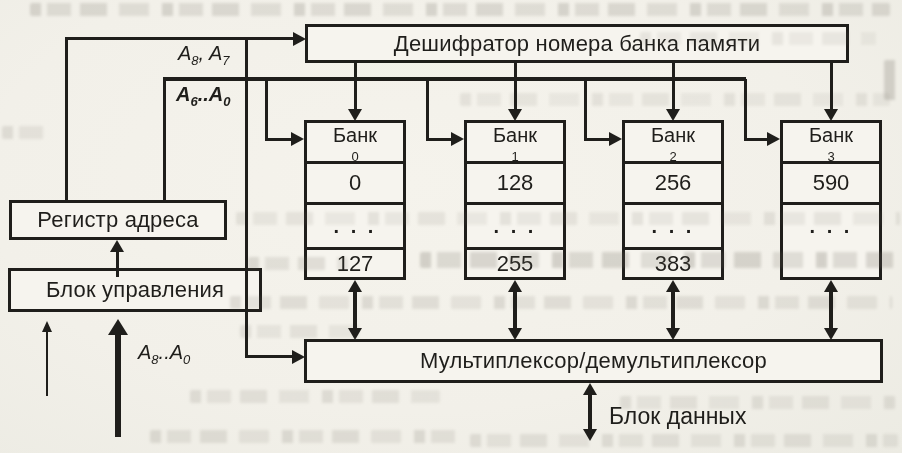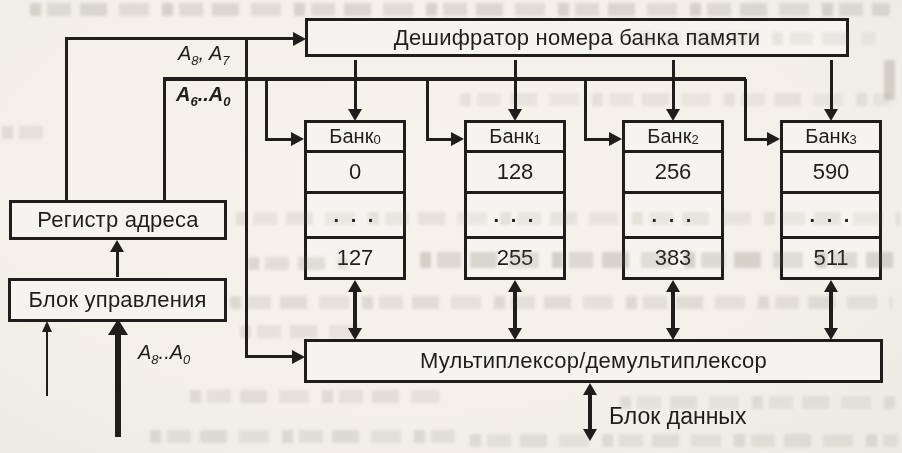--- a/index.html
+++ b/index.html
@@ -37,21 +37,21 @@
   .bank{
     position:absolute;z-index:2;box-sizing:border-box;top:120px;width:102px;height:160px;
     border:3px solid var(--ink);background:var(--boxfill);
     display:flex;flex-direction:column;
   }
   .bank .row{
     flex:none;display:flex;align-items:center;justify-content:center;
     font-size:22px;
   }
   .bank .row + .row{border-top:3px solid var(--ink);}
-  .bank .r1{height:27px;font-size:20px;}
+  .bank .r1{height:38px;font-size:20px;flex-direction:column;}
   .bank .r2{height:38px;}
   .bank .r3{height:42px;font-weight:bold;letter-spacing:3px;font-size:20px;}
   .bank .r4{flex:1;}
   .bank sub{font-size:13px;line-height:1;position:relative;bottom:-3px;}
   
   .ln{position:absolute;background:var(--ink);z-index:4;}
   .ah{position:absolute;width:0;height:0;z-index:4;}
   .ah.r{border-top:7px solid transparent;border-bottom:7px solid transparent;border-left:13px solid var(--ink);}
   .ah.u{border-left:7px solid transparent;border-right:7px solid transparent;border-bottom:12px solid var(--ink);}
   .ah.d{border-left:7px solid transparent;border-right:7px solid transparent;border-top:12px solid var(--ink);}
@@ -75,29 +75,29 @@
   <div class="ghost" style="left:236px;top:212px;width:664px;opacity:.17;"></div>
   <div class="ghost" style="left:420px;top:252px;width:482px;height:16px;opacity:.32;"></div>
   <div class="ghost" style="left:248px;top:257px;width:100px;opacity:.24;"></div>
   <div class="ghost" style="left:230px;top:296px;width:662px;opacity:.22;"></div>
   <div class="ghost" style="left:240px;top:325px;width:130px;opacity:.18;"></div>
   <div class="ghost" style="left:190px;top:390px;width:250px;opacity:.20;"></div>
   <div class="ghost" style="left:620px;top:396px;width:276px;opacity:.18;"></div>
   <div class="ghost" style="left:150px;top:430px;width:306px;opacity:.22;"></div>
   <div class="ghost" style="left:470px;top:434px;width:428px;opacity:.20;"></div>
 
-  <div class="bx" style="left:305px;top:18px;width:544px;height:39px;">
+  <div class="bx" style="left:305px;top:24px;width:544px;height:39px;">
     <span>Дешифратор номера банка памяти</span>
   </div>
 
   <div class="bx" style="left:9px;top:200px;width:218px;height:40px;">
     <span>Регистр адреса</span>
   </div>
 
-  <div class="bx" style="left:8px;top:278px;width:219px;height:44px;">
+  <div class="bx" style="left:8px;top:268px;width:254px;height:44px;">
     <span>Блок управления</span>
   </div>
 
   <div class="bx" style="left:304px;top:339px;width:579px;height:44px;">
     <span>Мультиплексор/демультиплексор</span>
   </div>
 
   <div class="bank" style="left:304px;">
     <div class="row r1">
         <span>Банк</span>
@@ -125,21 +125,20 @@
     <div class="row r3">. . .</div>
     <div class="row r4">383</div>
   </div>
   <div class="bank" style="left:780px;">
     <div class="row r1">
         <span>Банк</span>
         <sub>3</sub>
       </div>
     <div class="row r2">590</div>
     <div class="row r3">. . .</div>
-    <div class="row r4">511</div>
   </div>
 
   <div class="ln" style="left:65px;top:39px;width:3px;height:162px;"></div>
   <div class="ln" style="left:65px;top:37px;width:230px;height:3px;"></div>
   <div class="ah r" style="left:293px;top:32px;"></div>
 
   <div class="ln" style="left:163px;top:78px;width:3px;height:123px;"></div>
   <div class="ln" style="left:163px;top:77px;width:583px;height:4px;"></div>
 
   <div class="ln" style="left:245px;top:37px;width:3px;height:321px;"></div>

